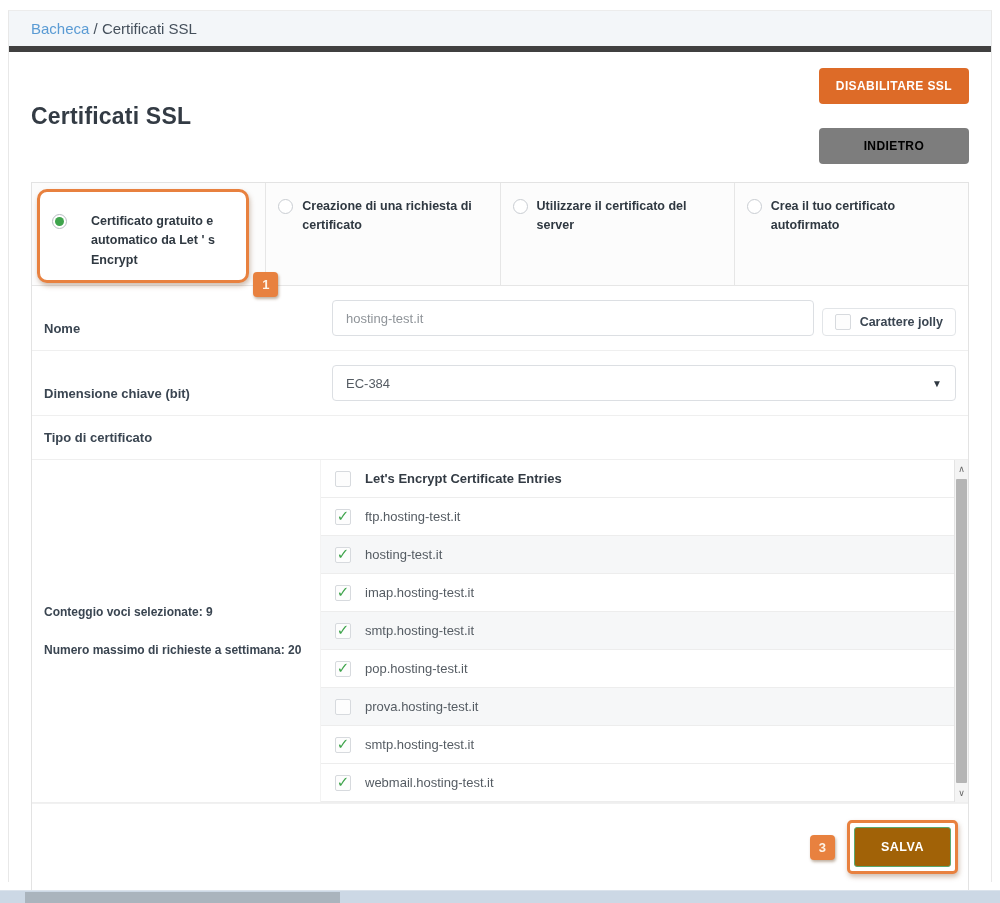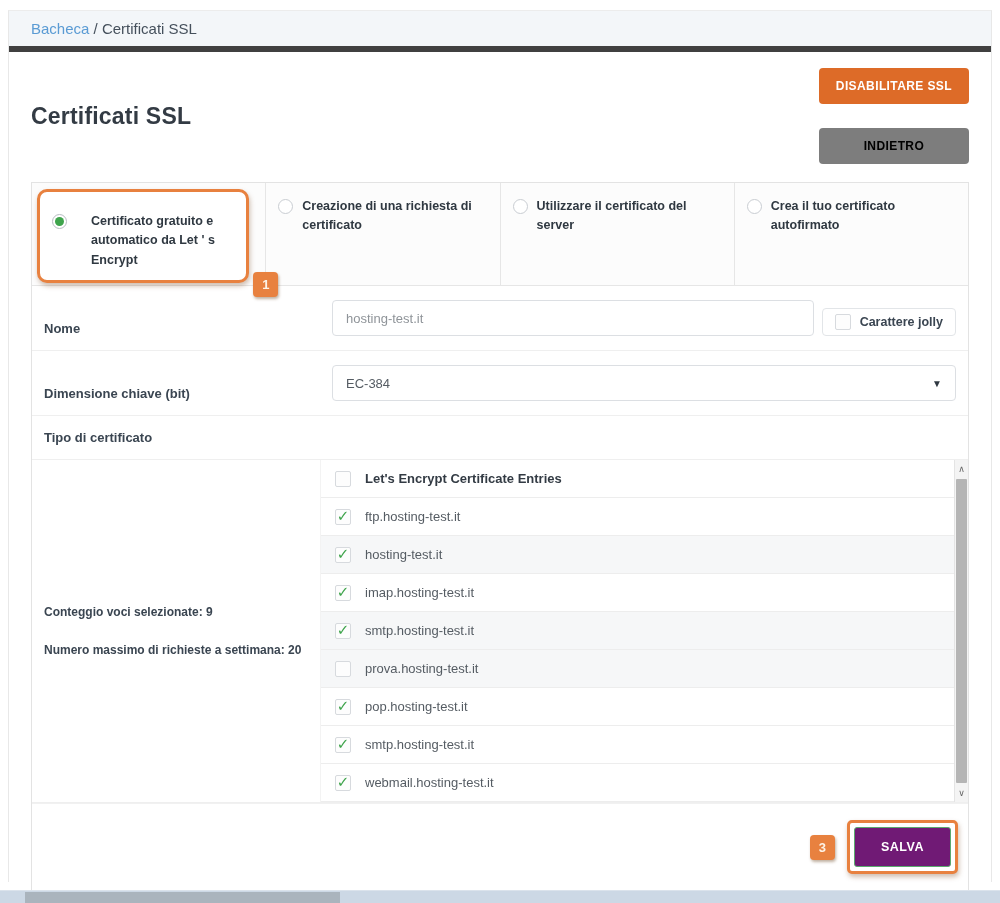--- a/index.html
+++ b/index.html
@@ -159,21 +159,21 @@
   .save-row {
     display: flex; align-items: center; justify-content: flex-end;
     gap: 12px; padding: 16px 14px 22px 14px; border-top: 1px solid #f1f1f1;
   }
   .save-outline {
     border: 3px solid #e8813f; border-radius: 5px; padding: 4px;
     box-shadow: 1px 3px 5px rgba(120,70,30,.35); background: #fff;
     margin-right: -4px;
   }
   .btn-green {
-    background: #701a75; color: #fff; padding: 12px 26px;
+    background: #a16207; color: #fff; padding: 12px 26px;
     border: 1px solid #5aa96f; border-radius: 3px;
     font-weight: bold; font-size: 12.5px; letter-spacing: .5px; cursor: pointer;
     font-family: inherit;
   }
   
   .force-ssl-row { display: flex; align-items: center; gap: 14px; margin: 22px 22px 0 22px; }
   .force-ssl-box {
     border: 3px solid #e8813f; border-radius: 6px; background: #fff;
     box-shadow: 1px 3px 5px rgba(120,70,30,.35);
     display: flex; align-items: center; gap: 11px; padding: 10px 13px;
@@ -270,27 +270,27 @@
     <span>hosting-test.it</span>
   </div>
             <div class="entry-row">
     <span class="checkbox checked"></span>
     <span>imap.hosting-test.it</span>
   </div>
             <div class="entry-row alt">
     <span class="checkbox checked"></span>
     <span>smtp.hosting-test.it</span>
   </div>
+            <div class="entry-row">
+    <span class="checkbox checked"></span>
+    <span>pop.hosting-test.it</span>
+  </div>
             <div class="entry-row alt">
     <span class="checkbox"></span>
     <span>prova.hosting-test.it</span>
-  </div>
-            <div class="entry-row">
-    <span class="checkbox checked"></span>
-    <span>pop.hosting-test.it</span>
   </div>
             <div class="entry-row">
     <span class="checkbox checked"></span>
     <span>smtp.hosting-test.it</span>
   </div>
             <div class="entry-row">
     <span class="checkbox checked"></span>
     <span>webmail.hosting-test.it</span>
   </div>
           </div>

